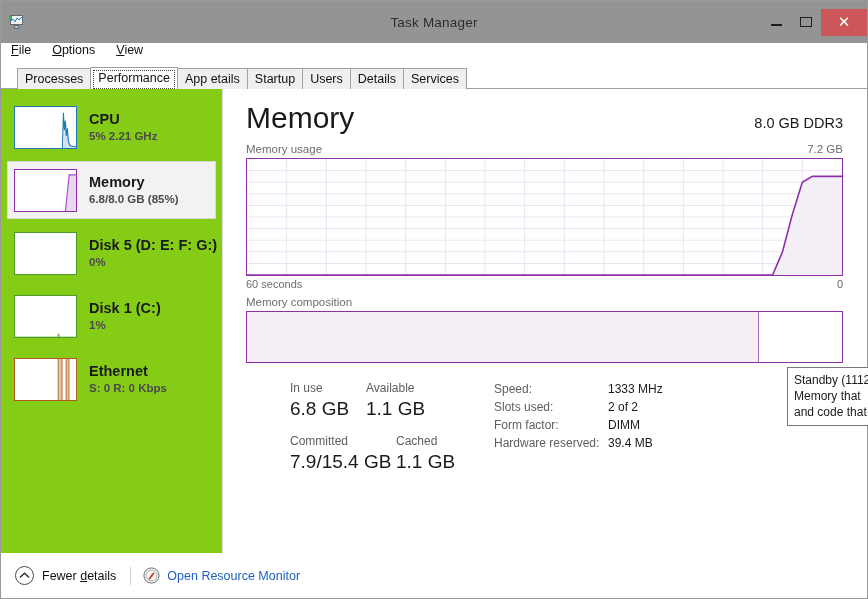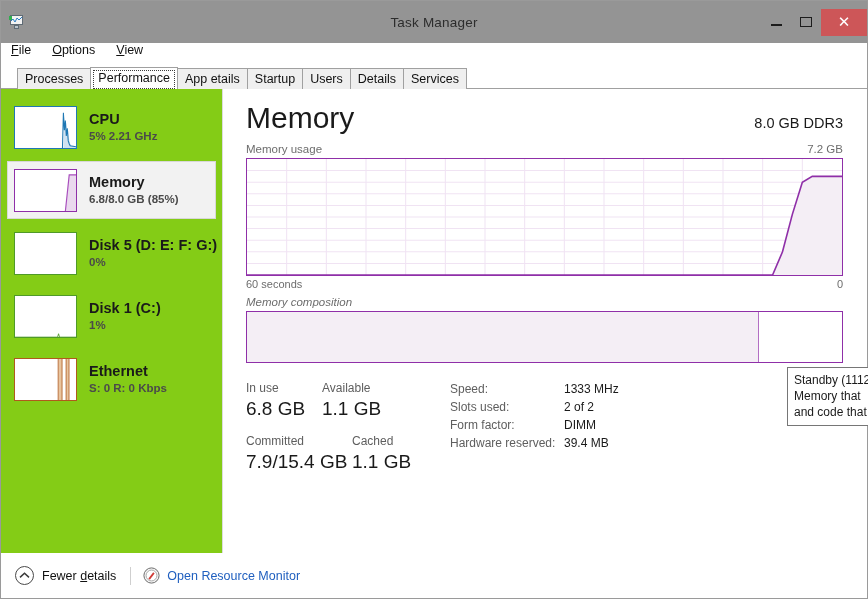--- a/index.html
+++ b/index.html
@@ -293,20 +293,21 @@
   }
 
   
   .stats {
     display: flex;
     margin-top: 17px;
   }
   .stats-left {
     width: 196px;
     flex: 0 0 196px;
+    margin-left: 44px;
   }
   .stat-row {
     display: flex;
     margin-bottom: 12px;
   }
   .stat-cell { }
   .stat-cell.c1 { width: 76px; flex: 0 0 76px; }
   .stat-cell.c2 { }
   .stat-label {
     font-size: 12px;
@@ -569,21 +570,21 @@
             <polygon points="0.00,116.00 49.00,116.00 98.00,116.00 147.00,116.00 196.00,116.00 245.00,116.00 294.00,116.00 343.00,116.00 392.00,116.00 441.00,116.00 490.00,116.00 499.80,116.00 509.60,116.00 519.40,116.00 529.20,92.80 539.00,55.10 548.80,23.20 558.60,17.40 568.40,17.40 578.20,17.40 588.00,17.40 588,116 0,116" fill="#f4eef5"></polygon>
             <polyline points="0.00,116.00 49.00,116.00 98.00,116.00 147.00,116.00 196.00,116.00 245.00,116.00 294.00,116.00 343.00,116.00 392.00,116.00 441.00,116.00 490.00,116.00 499.80,116.00 509.60,116.00 519.40,116.00 529.20,92.80 539.00,55.10 548.80,23.20 558.60,17.40 568.40,17.40 578.20,17.40 588.00,17.40" fill="none" stroke="#8f2fa8" stroke-width="1.6"></polyline>
           </svg>
       </div>
 
       <div class="axis-row">
         <span>60 seconds</span>
         <span>0</span>
       </div>
 
-      <div class="sec-head" style="margin-top:6px;font-style:italic;">
+      <div class="sec-head" style="margin-top:6px;">
         <span>Memory composition</span>
       </div>
 
       <div class="comp-box">
         <div class="comp-fill" id="comp-fill" style="width: 86%;"></div>
       </div>
 
       <div class="stats">
 
         <div class="stats-left">

